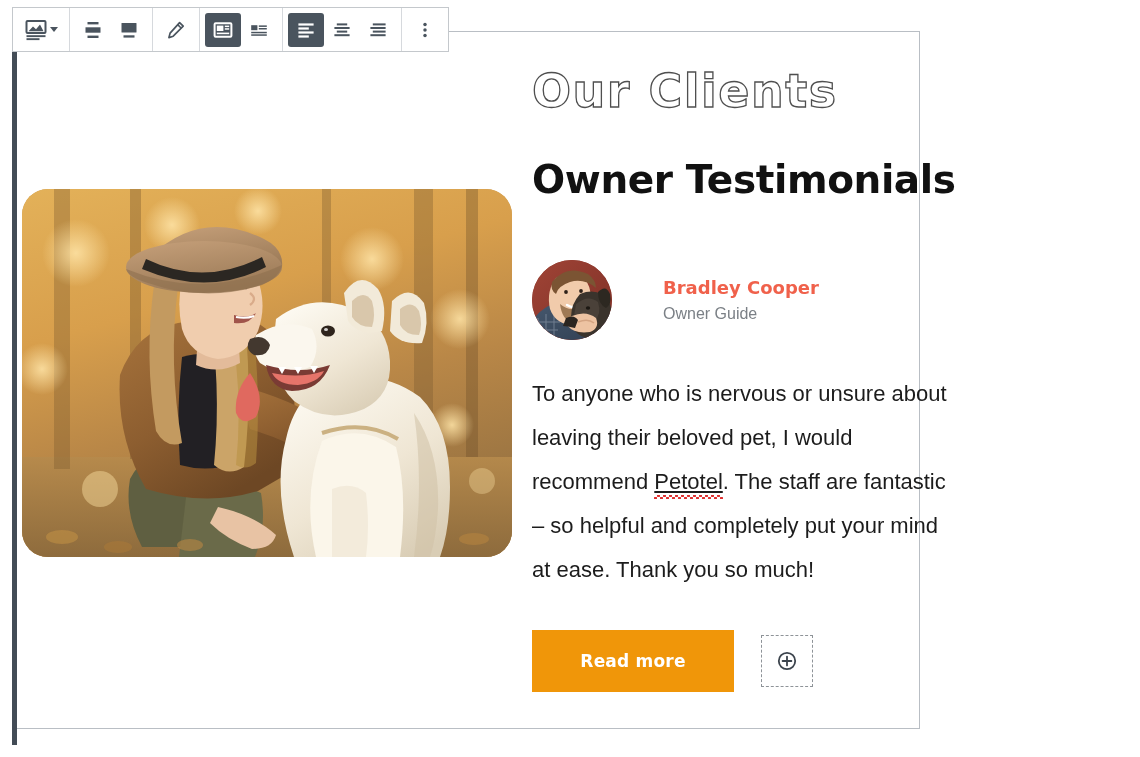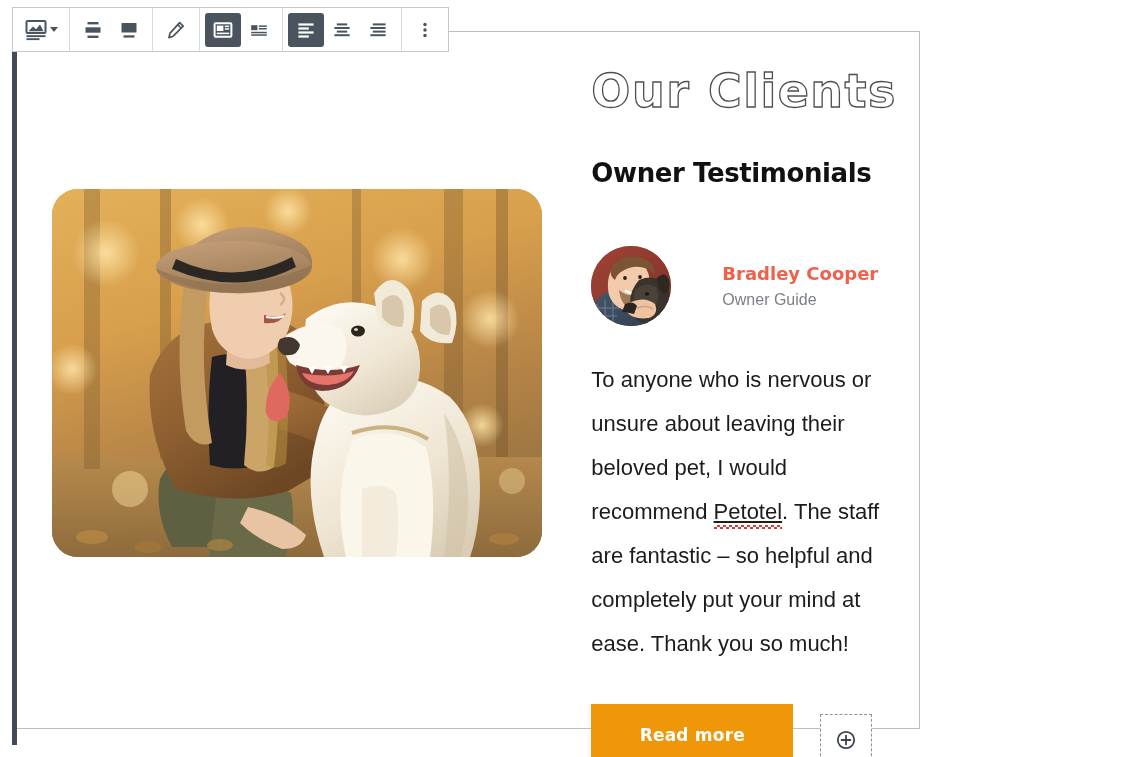--- a/index.html
+++ b/index.html
@@ -124,21 +124,21 @@
     font-weight: 700;
     letter-spacing: 1.5px;
     color: transparent;
     -webkit-text-stroke: 1.3px #4f4f4f;
     margin: 0 0 44px 0;
     line-height: 1.05;
     white-space: nowrap;
   }
   .main-heading {
     font-family: "DejaVu Sans", sans-serif;
-    font-size: 26px;
+    font-size: 39px;
     font-weight: 700;
     letter-spacing: -0.4px;
     color: #111111;
     margin: 0 0 58px 0;
     line-height: 1.1;
     white-space: nowrap;
   }
 
   
   .author-row {
@@ -194,21 +194,21 @@
     background-image:
       radial-gradient(circle at 1.5px 3.2px, #e03030 1.2px, transparent 1.4px),
       radial-gradient(circle at 4.5px 0.8px, #e03030 1.2px, transparent 1.4px);
     background-size: 6px 4px;
     background-repeat: repeat-x;
   }
 
   
   .cta-row {
     display: flex;
-    align-items: flex-end;
+    align-items: center;
   }
   .read-more-btn {
     background: #f09609;
     color: #ffffff;
     border: none;
     font-family: "DejaVu Sans", sans-serif;
     font-size: 17px;
     font-weight: 700;
     letter-spacing: 0.2px;
     width: 202px;

